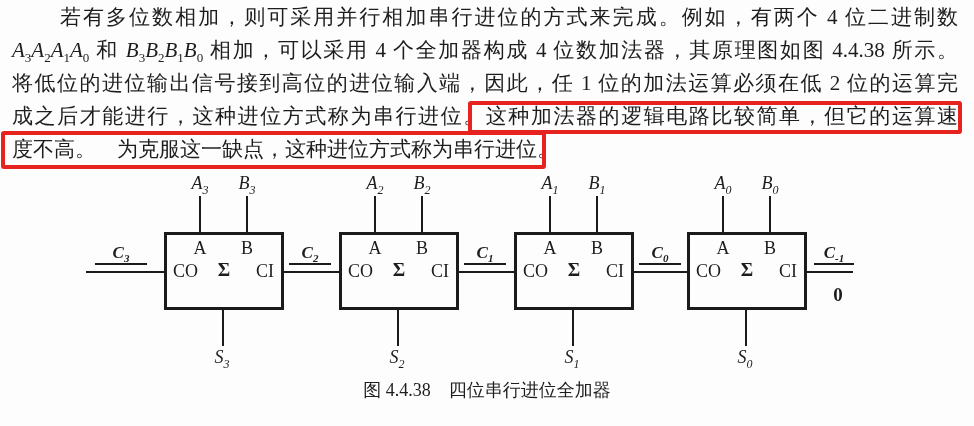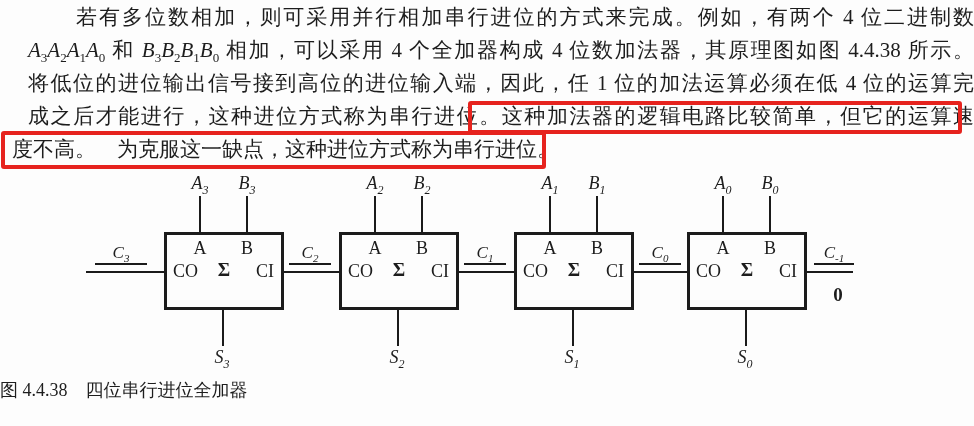--- a/index.html
+++ b/index.html
@@ -9,21 +9,21 @@
     background:#fdfdfd;
     font-family:"Liberation Serif",serif;
     color:#1d1d1d;
     overflow:hidden;
   }
   
   .pline{
     position:absolute;left:12px;width:946px;height:32px;
     font-size:21px;line-height:31px;white-space:nowrap;
   }
-  .jl{white-space:normal;text-align:justify;text-align-last:justify;margin-left:16px;}
+  .jl{white-space:normal;text-align:justify;text-align-last:justify;}
   .pl1{top:2px;text-indent:48px;}
   .pl2{top:35px;}
   .pl3{top:68px;}
   .pl4{top:101px;}
   .pl5{top:134px;}
   .pline i{font-style:italic;}
   .pline sub{font-size:13px;}
   
   .hl{position:absolute;border:4px solid #e6231e;box-sizing:border-box;border-radius:3px;}
   .hl1{left:468px;top:101px;width:494px;height:33px;}
@@ -55,47 +55,47 @@
   .pci{top:26px;right:7px;}
   .cwire{position:absolute;top:271px;height:2px;background:#1b1b1b;}
   .cw0{left:86px;width:78px;}
   .cw1{left:284px;width:55px;}
   .cw2{left:459px;width:55px;}
   .cw3{left:634px;width:53px;}
   .cw4{left:807px;width:46px;}
   .clabel{
     position:absolute;top:243px;height:20px;line-height:20px;
     border-bottom:2px solid #1b1b1b;
-    font-size:17px;font-style:italic;text-align:center;
+    font-size:17px;font-style:italic;text-align:center;font-weight:bold;
   }
   .clabel sub{font-size:11px;}
   .cl0{left:95px;width:52px;}
   .cl1{left:289px;width:42px;}
   .cl2{left:464px;width:42px;}
   .cl3{left:639px;width:42px;}
   .cl4{left:814px;width:40px;}
   .zero{
     position:absolute;left:820px;top:284px;width:36px;text-align:center;
     font-size:19px;font-weight:bold;
   }
   
   .caption{
     position:absolute;top:378px;left:0;width:974px;
-    text-align:left;font-size:18px;
+    text-align:center;font-size:18px;
   }
   .cap-title{margin-left:18px;}
 </style>
 </head>
 <body>
 
 <div class="screen">
 
   <div class="pline jl pl1">若有多位数相加，则可采用并行相加串行进位的方式来完成。例如，有两个 4 位二进制数</div>
   <div class="pline jl pl2"><i>A</i><sub>3</sub><i>A</i><sub>2</sub><i>A</i><sub>1</sub><i>A</i><sub>0</sub> 和 <i>B</i><sub>3</sub><i>B</i><sub>2</sub><i>B</i><sub>1</sub><i>B</i><sub>0</sub> 相加，可以采用 4 个全加器构成 4 位数加法器，其原理图如图 4.4.38 所示。</div>
-  <div class="pline jl pl3">将低位的进位输出信号接到高位的进位输入端，因此，任 1 位的加法运算必须在低 4 位的运算完</div>
+  <div class="pline jl pl3">将低位的进位输出信号接到高位的进位输入端，因此，任 1 位的加法运算必须在低 2 位的运算完</div>
   <div class="pline jl pl4">成之后才能进行，这种进位方式称为串行进位。这种加法器的逻辑电路比较简单，但它的运算速</div>
   <div class="pline pl5">度不高。　为克服这一缺点，这种进位方式称为串行进位。</div>
 
   <div class="hl hl1"></div>
   <div class="hl hl2"></div>
 
   <div class="adder ad0">
     <span class="vlabel va"><i>A</i><sub>3</sub></span>
     <span class="vlabel vb"><i>B</i><sub>3</sub></span>
     <span class="wire wa"></span>

